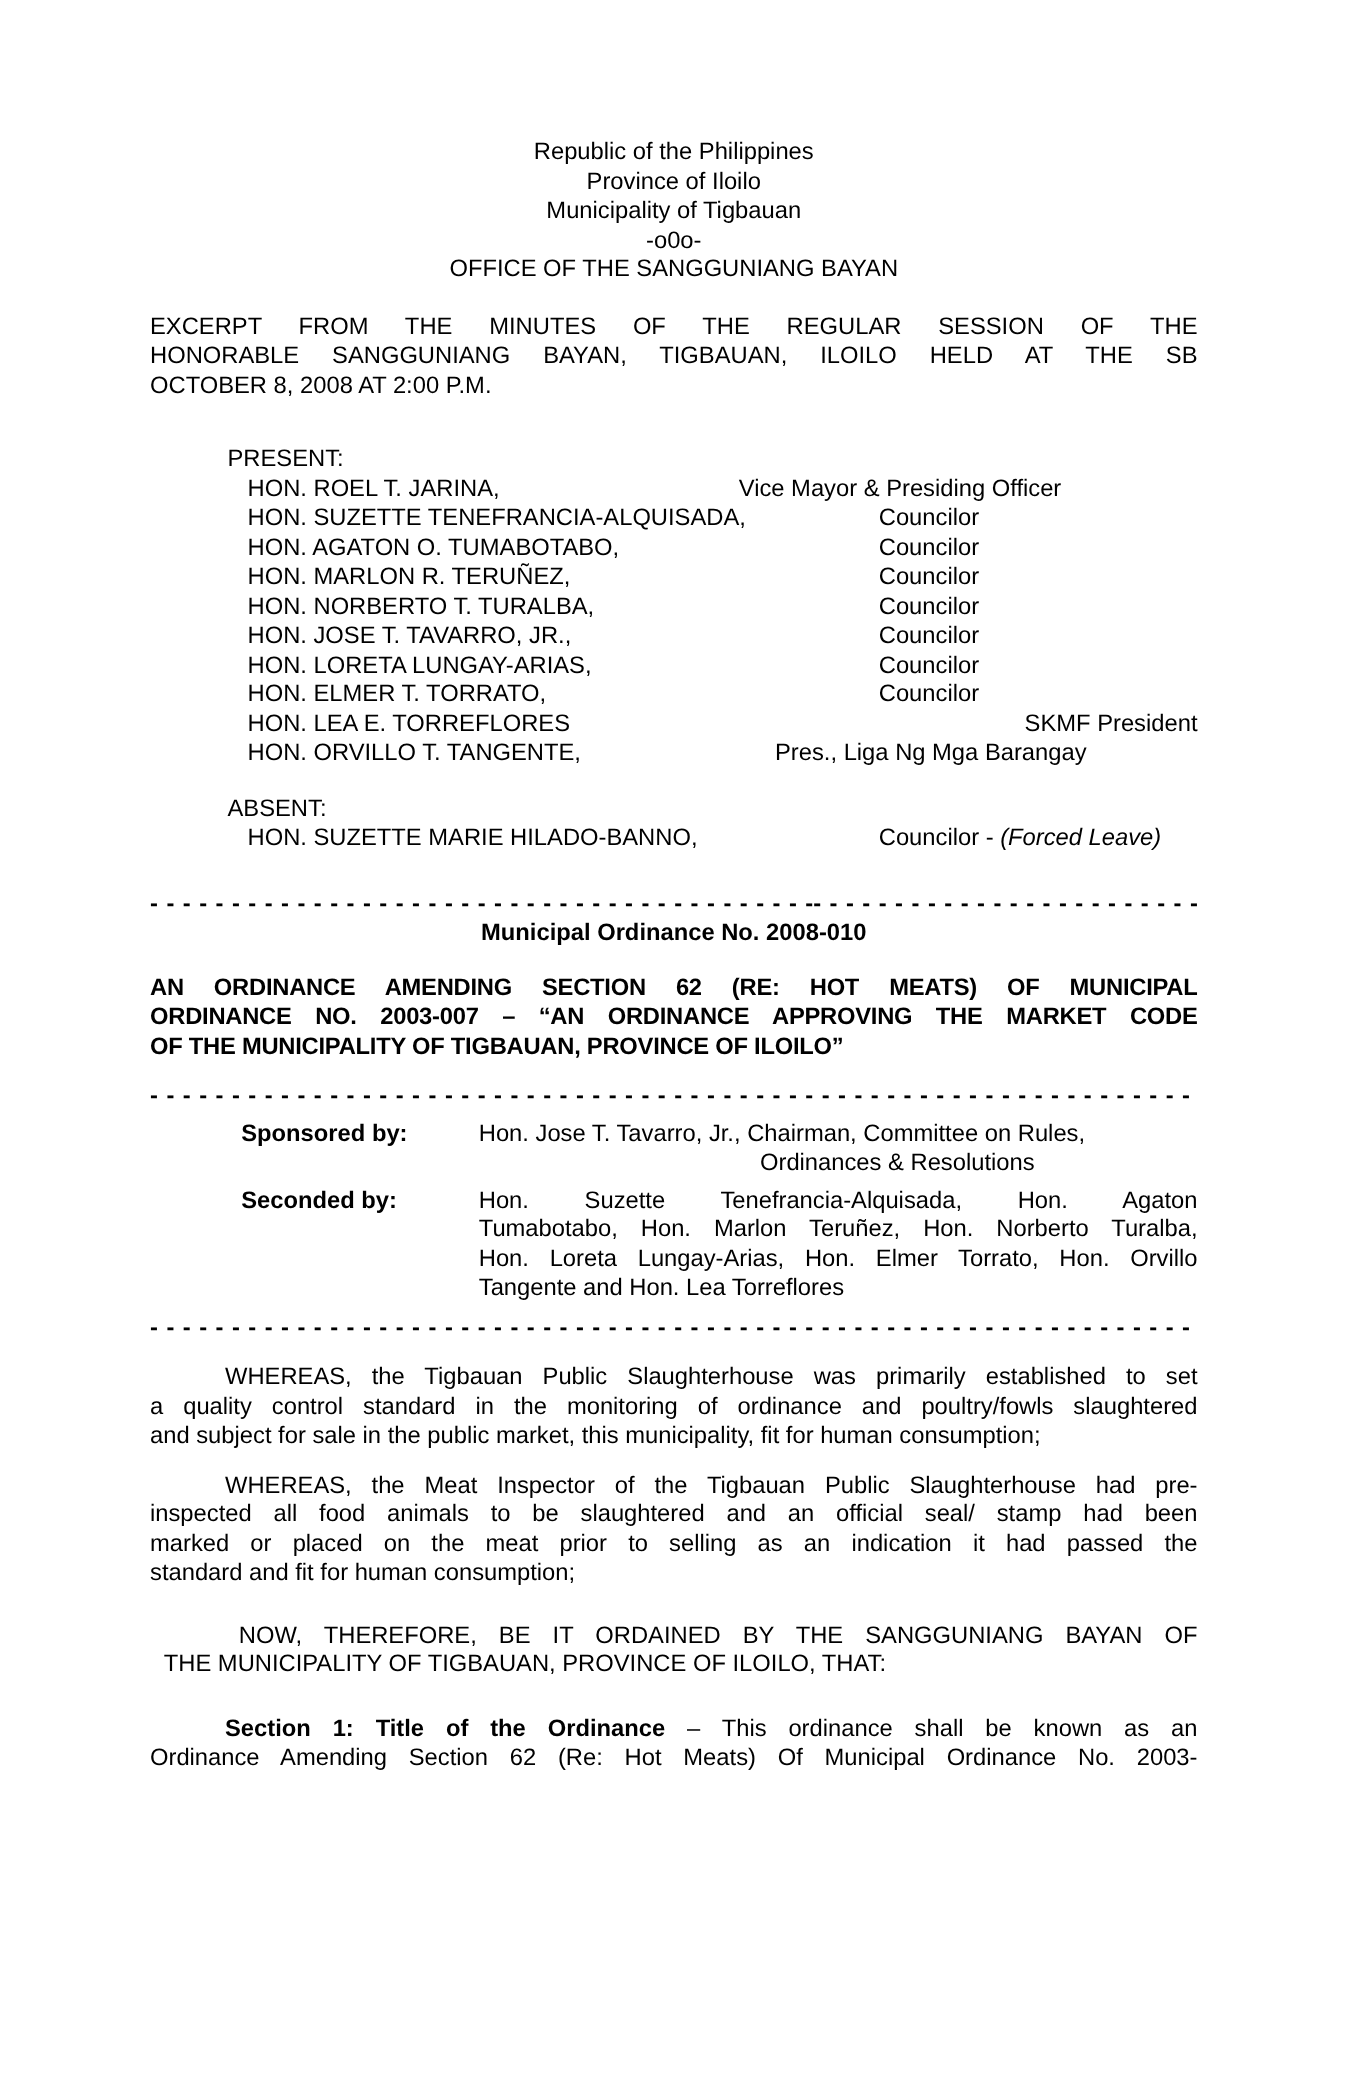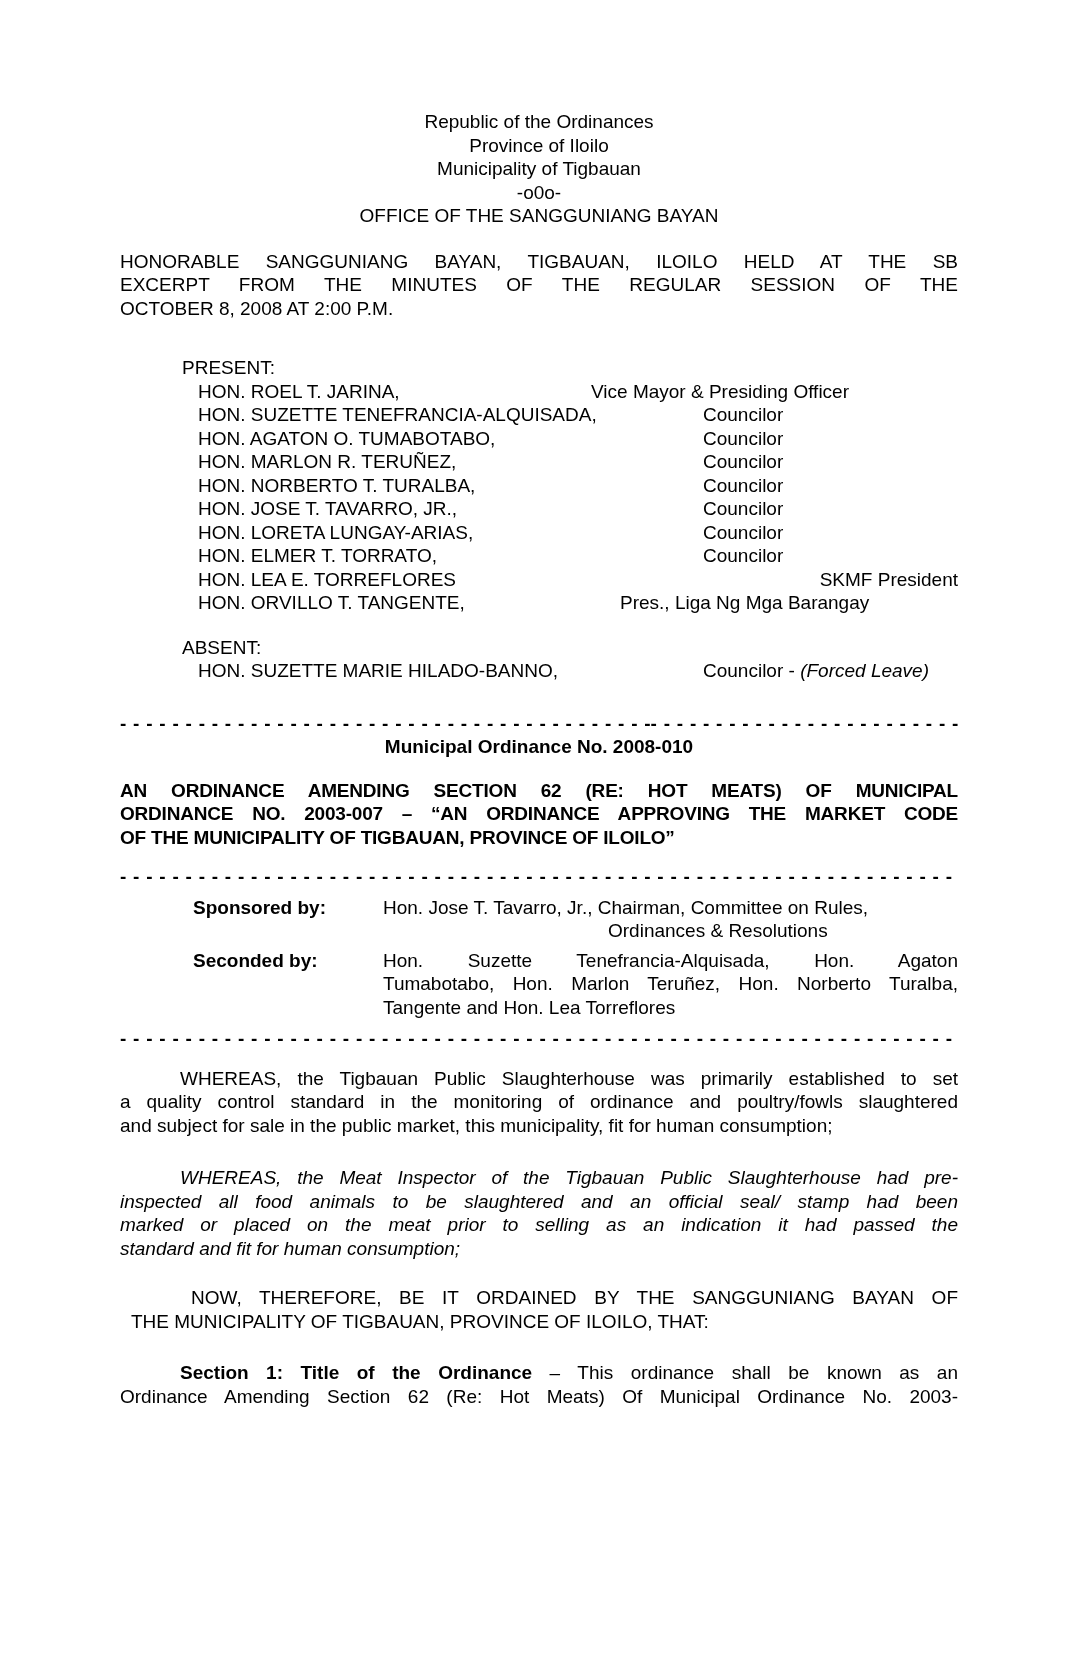--- a/index.html
+++ b/index.html
@@ -37,39 +37,39 @@
   .ord-title{margin-top:20px;letter-spacing:-0.2px;}
   .dash2{margin-top:16px;}
   .byline{display:flex;margin-left:73px;}
   .byline .blabel{width:190px;flex:none;font-weight:bold;}
   .byline .btext{width:575px;}
   .sponsored{margin-top:7px;}
   .spon-line2{margin-left:225px;}
   .seconded{margin-top:6px;}
   .dash3{margin-top:8px;}
   .whereas1{margin-top:16px;}
-  .whereas2{margin-top:29px;font-style:italic;}
+  .whereas2{margin-top:16px;}
   .enacting{margin-top:26px;margin-left:11px;}
   .section1{margin-top:28px;}
   i{font-style:italic;}
 </style>
 </head>
 <body>
 
 <header class="center">
-  <div>Republic of the Ordinances</div>
+  <div>Republic of the Philippines</div>
   <div>Province of Iloilo</div>
   <div>Municipality of Tigbauan</div>
   <div>-o0o-</div>
   <div>OFFICE OF THE SANGGUNIANG BAYAN</div>
 </header>
 
 <section class="excerpt">
+  <div class="jl">EXCERPT FROM THE MINUTES OF THE REGULAR SESSION OF THE</div>
   <div class="jl">HONORABLE SANGGUNIANG BAYAN, TIGBAUAN, ILOILO HELD AT THE SB</div>
-  <div class="jl">EXCERPT FROM THE MINUTES OF THE REGULAR SESSION OF THE</div>
   <div>OCTOBER 8, 2008 AT 2:00 P.M.</div>
 </section>
 
 <div class="present-label">PRESENT:</div>
 
 <div class="prow">
   <span class="pname">HON. ROEL T. JARINA,</span>
   <span class="prole col-vm">Vice Mayor &amp; Presiding Officer</span>
 </div>
 <div class="prow">
@@ -134,20 +134,21 @@
     <div>Hon. Jose T. Tavarro, Jr., Chairman, Committee on Rules,</div>
     <div class="spon-line2">Ordinances &amp; Resolutions</div>
   </div>
 </div>
 
 <div class="byline seconded">
   <span class="blabel">Seconded by:</span>
   <div class="btext">
     <div class="jl">Hon. Suzette Tenefrancia-Alquisada, Hon. Agaton</div>
     <div class="jl">Tumabotabo, Hon. Marlon Teruñez, Hon. Norberto Turalba,</div>
+    <div class="jl">Hon. Loreta Lungay-Arias, Hon. Elmer Torrato, Hon. Orvillo</div>
     <div>Tangente and Hon. Lea Torreflores</div>
   </div>
 </div>
 
 <div class="dash dash3">- - - - - - - - - - - - - - - - - - - - - - - - - - - - - - - - - - - - - - - - - - - - - - - - - - - - - - - - - - - - - - - - - - - - </div>
 
 <section class="whereas1">
   <div class="jl fi">WHEREAS, the Tigbauan Public Slaughterhouse was primarily established to set</div>
   <div class="jl">a quality control standard in the monitoring of ordinance and poultry/fowls slaughtered</div>
   <div>and subject for sale in the public market,  this municipality, fit for human consumption;</div>

